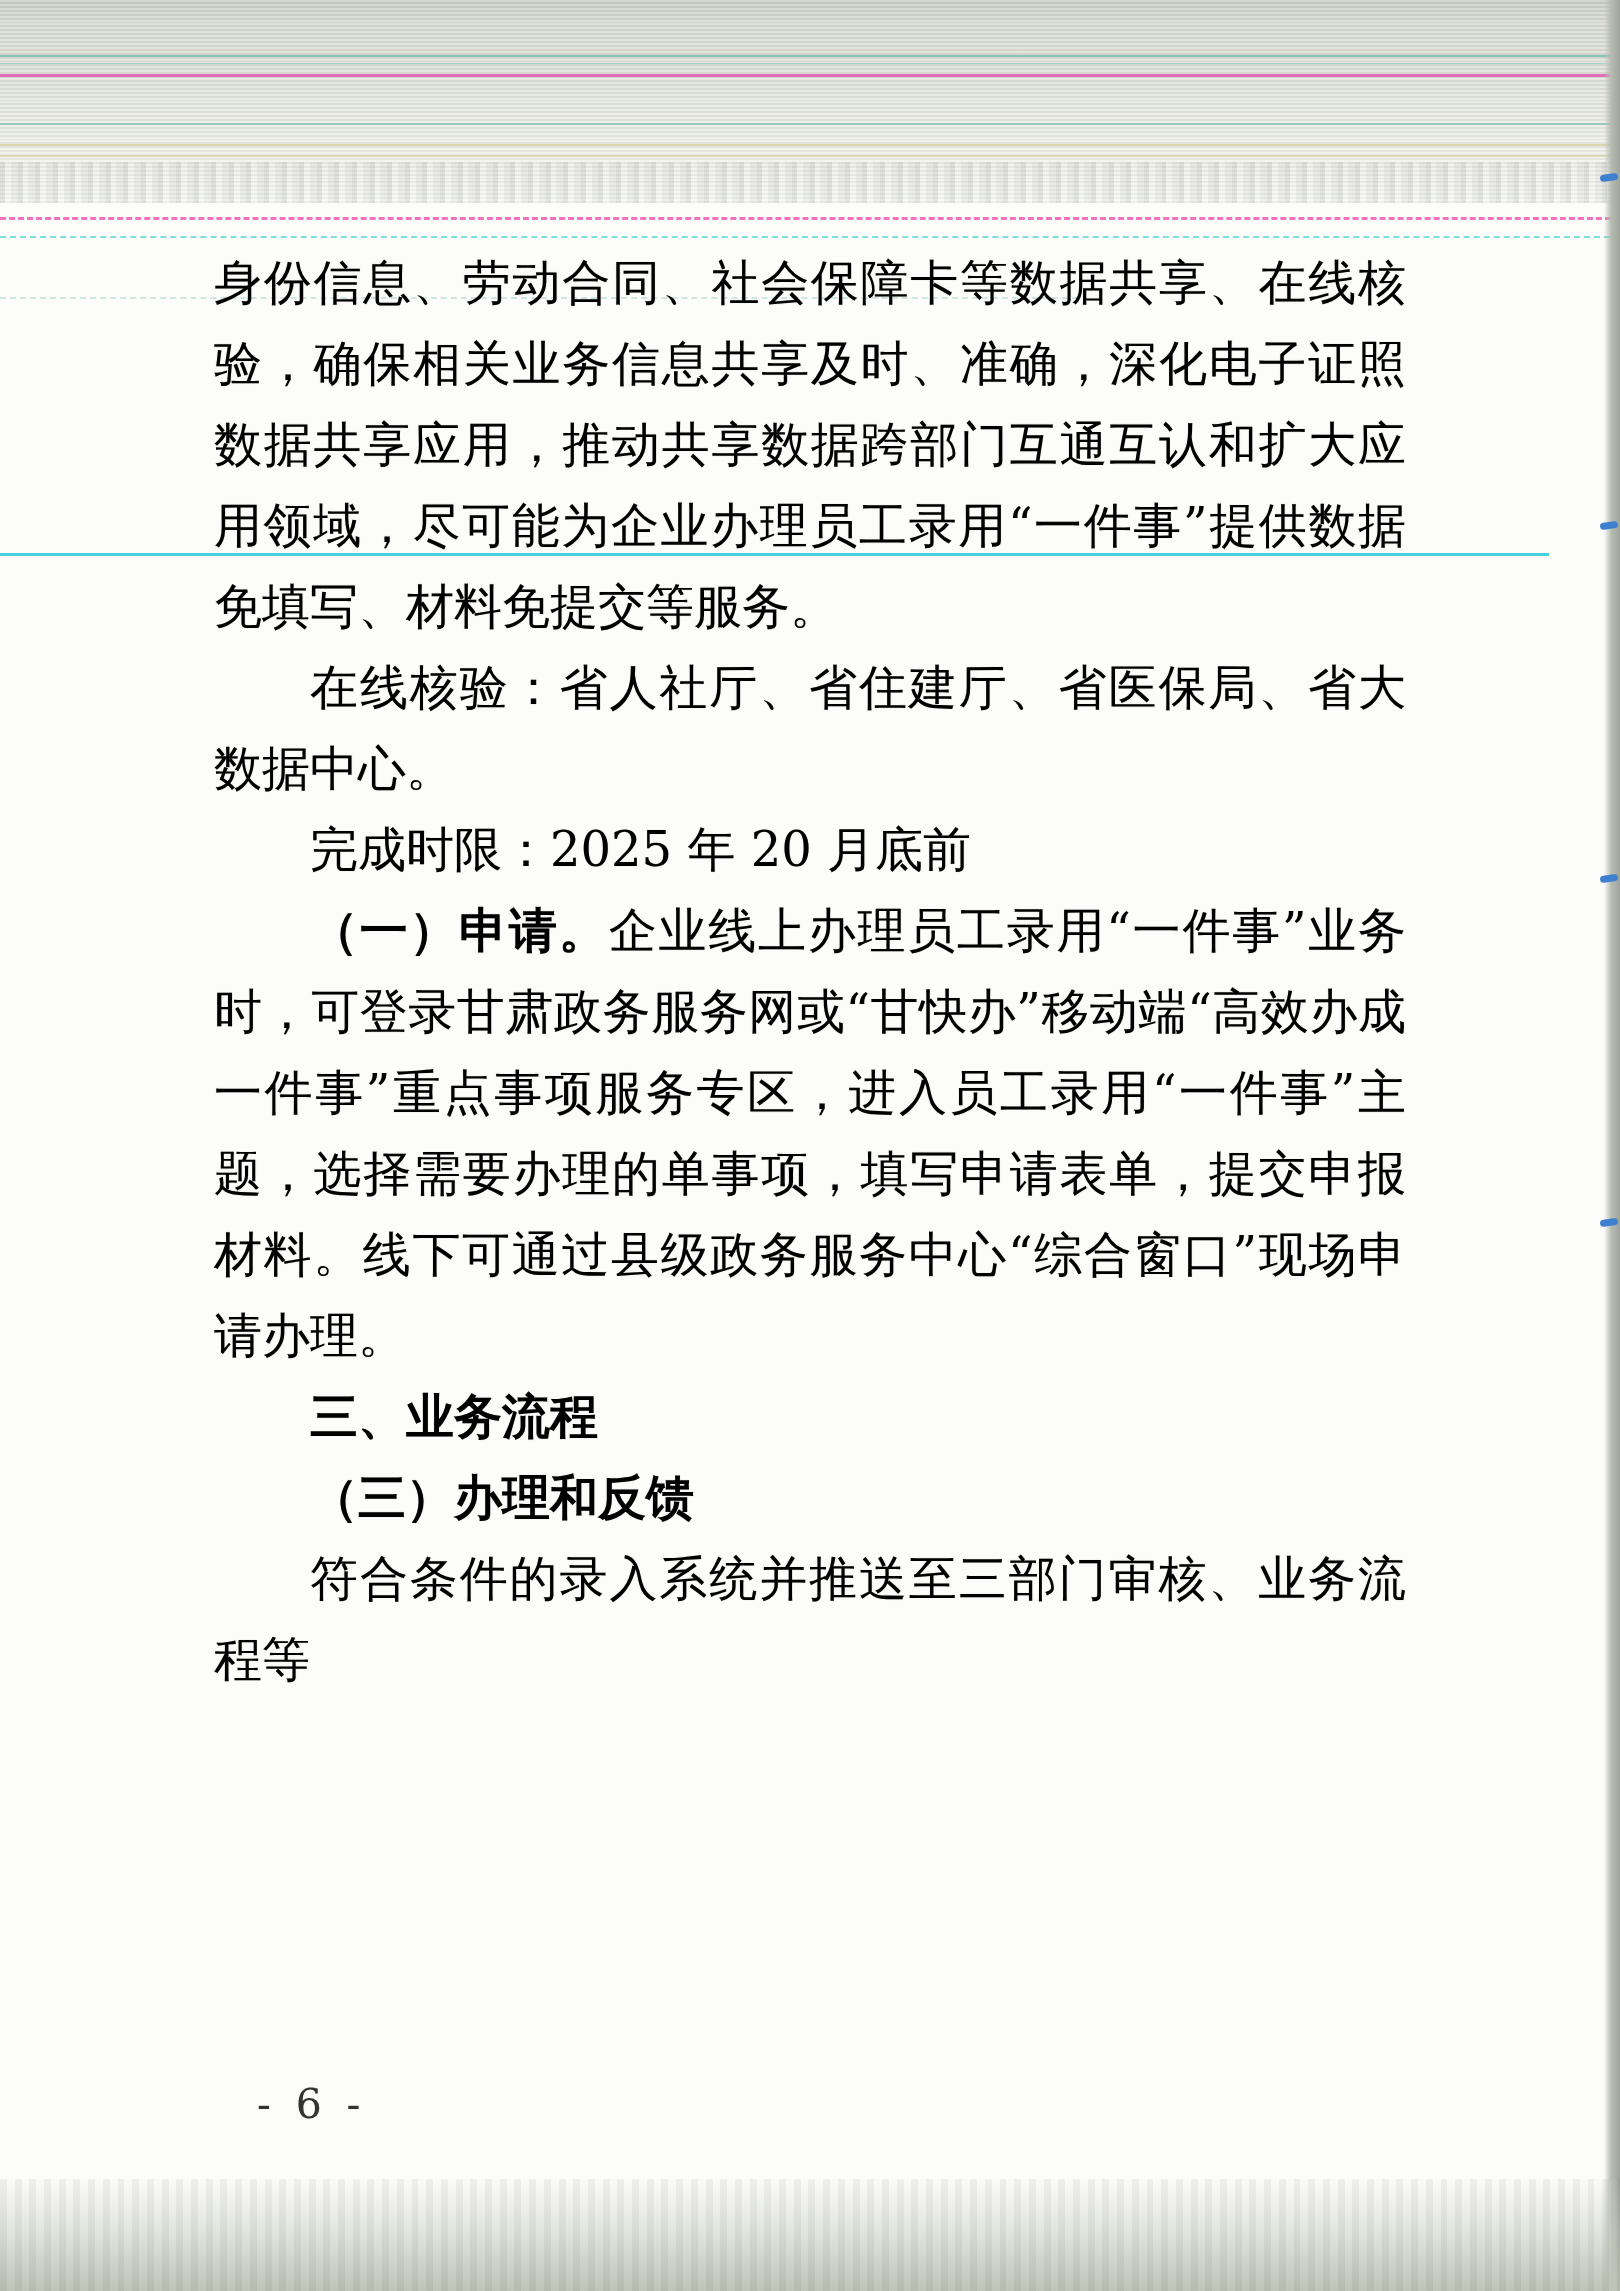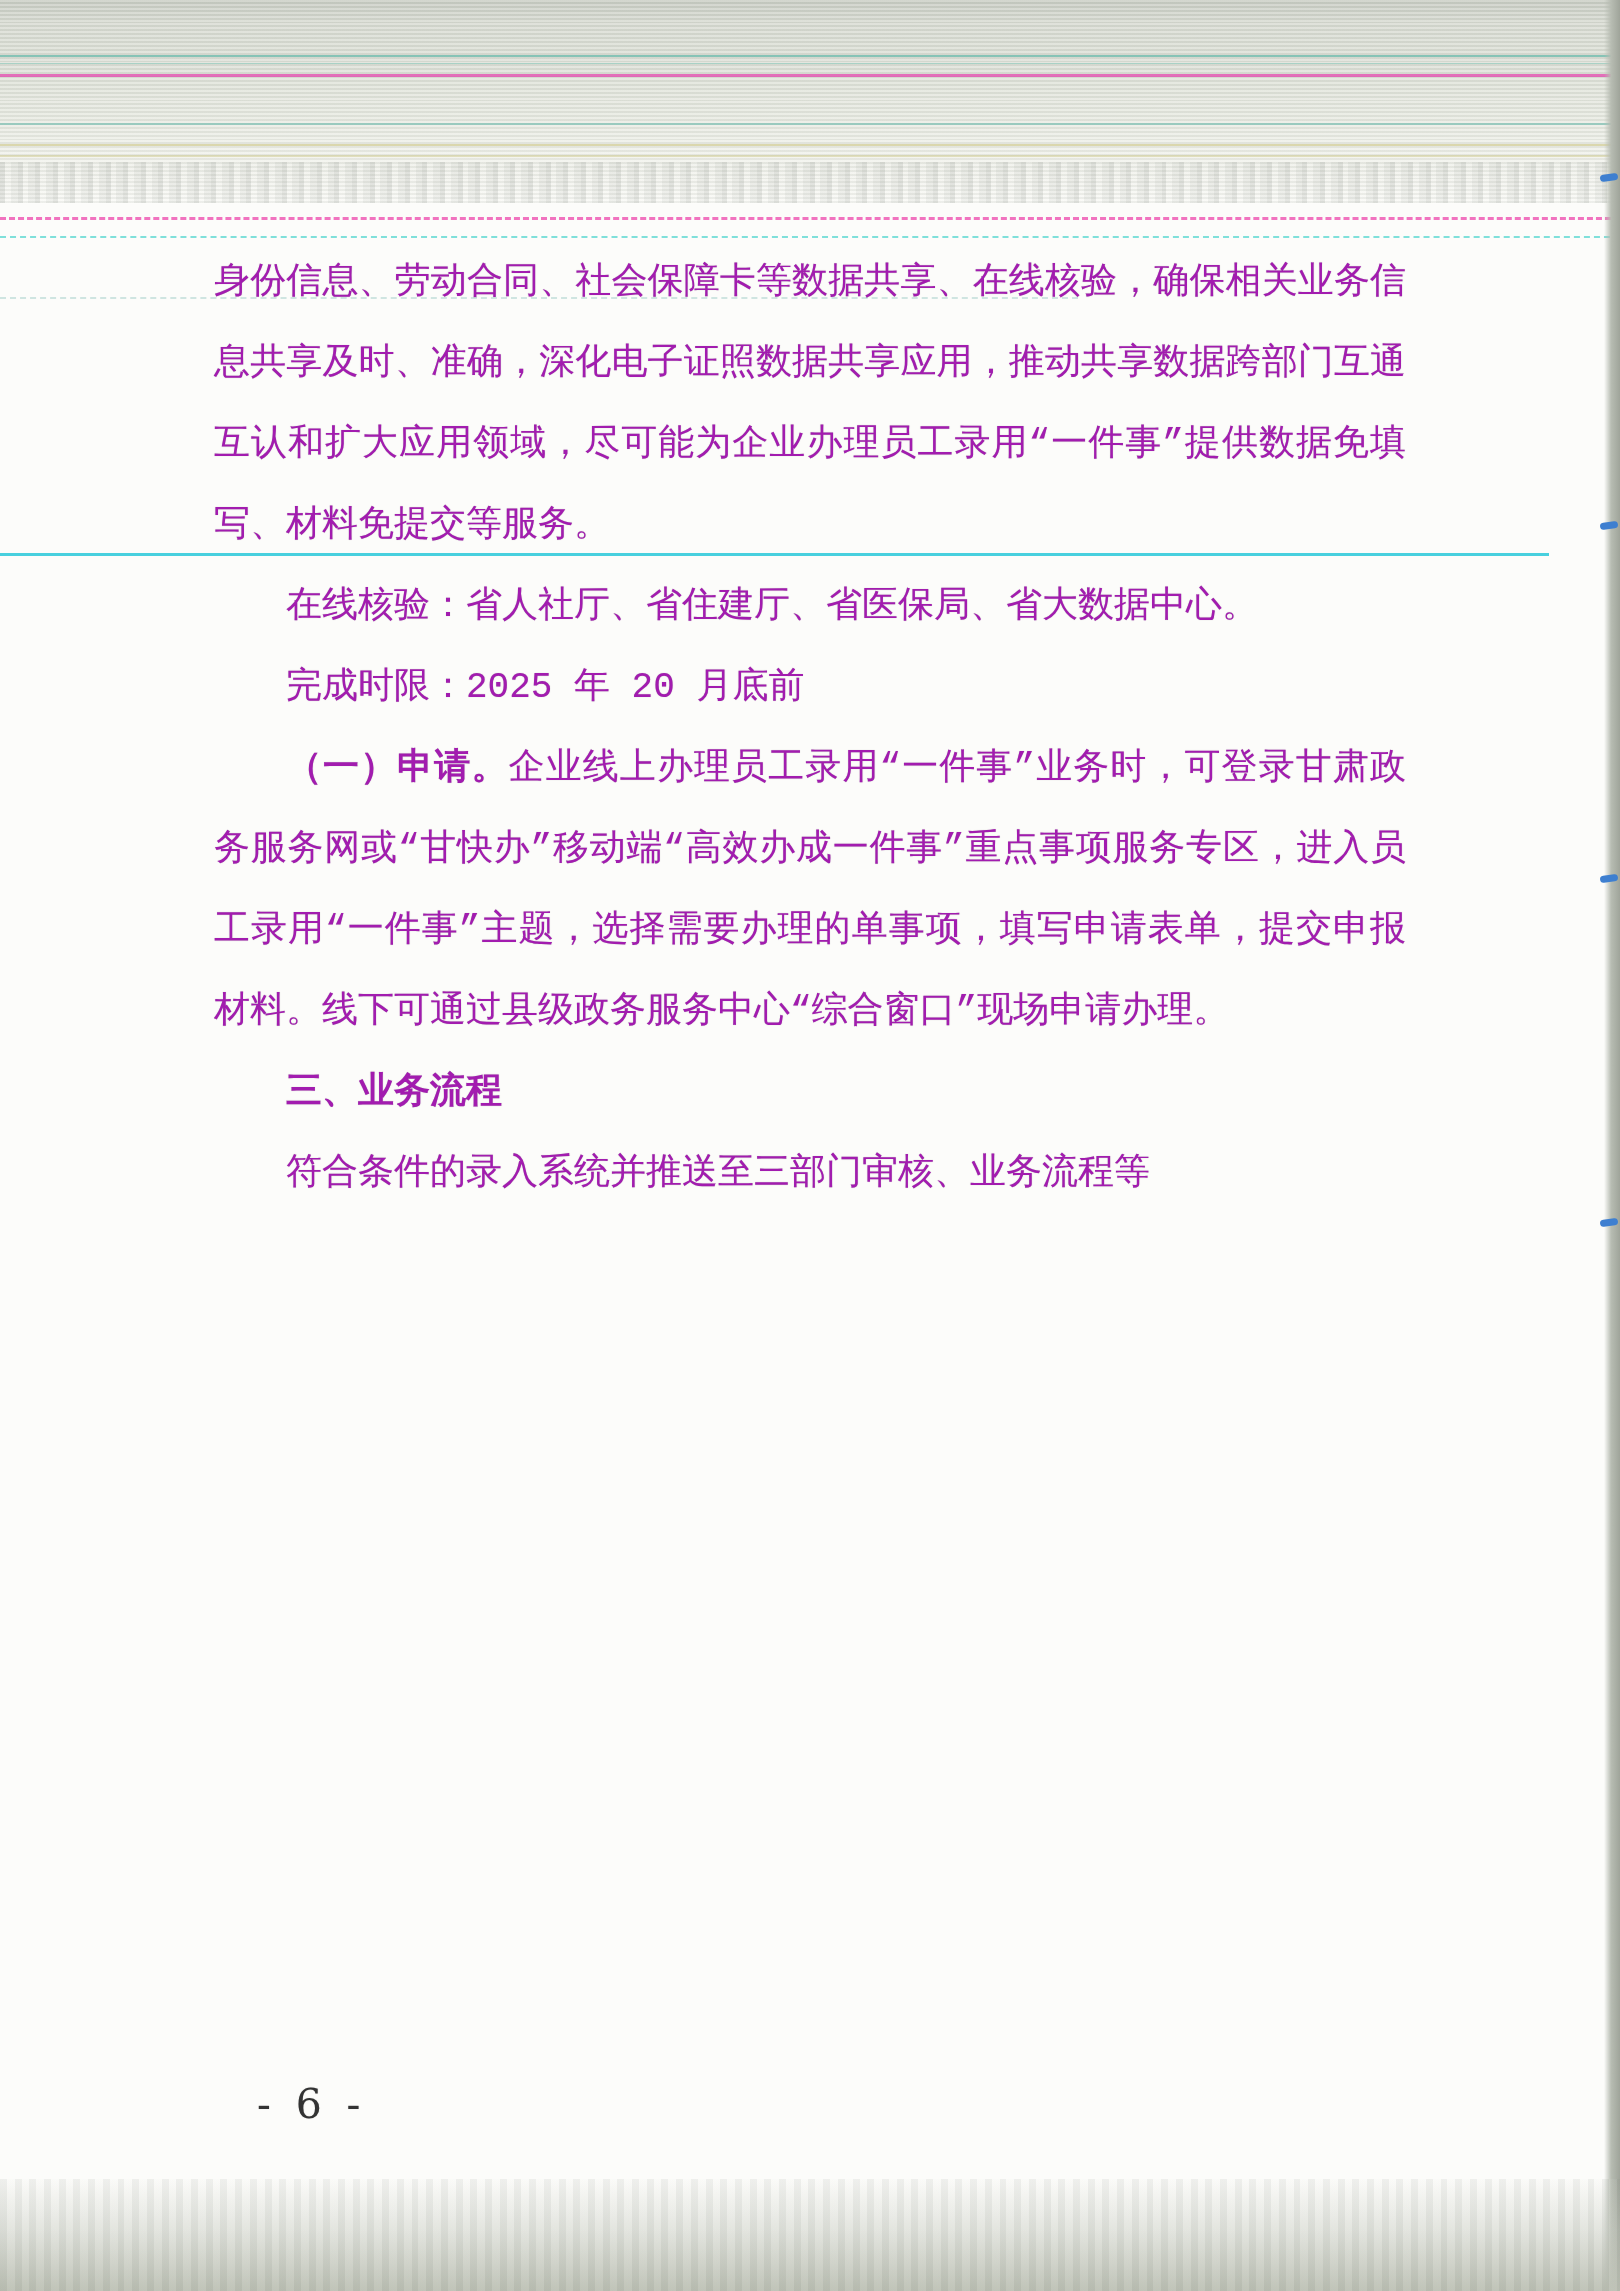--- a/index.html
+++ b/index.html
@@ -43,24 +43,23 @@
   
   .bottom-band{
     position:absolute;left:0;bottom:0;width:100%;height:113px;
     background:
       repeating-linear-gradient(90deg, rgba(120,128,118,.10) 0 6.9px, rgba(230,232,226,.08) 6.9px 14.7px),
       linear-gradient(180deg, rgba(200,204,194,0) 0%, rgba(196,200,190,.45) 45%, #bcc0b4 100%);
   }
   
   .body-text{
     position:absolute;left:214px;top:242px;width:1192px;
-    font-size:36px;line-height:81px;color:#a21caf;
+    font-size:48px;line-height:81px;color:#000000;
     text-align:justify;text-align-last:left;
     text-shadow:0 0 1px rgba(40,40,40,.30);
-    font-family:Liberation Mono, monospace;
   }
   .body-text p{margin:0;padding:0;}
   .indent{text-indent:2em;}
   .bold{font-weight:bold;}
   .page-number{
     position:absolute;left:257px;top:2080px;
     font-size:41px;color:#333;letter-spacing:5.9px;
     text-shadow:0 0 1px rgba(40,40,40,.30);
   }
 </style>
@@ -87,19 +86,20 @@
   <div class="speck speck3"></div>
   <div class="speck speck4"></div>
   <div class="bottom-band"></div>
 
   <div class="body-text">
     <p>身份信息、劳动合同、社会保障卡等数据共享、在线核验，确保相关业务信息共享及时、准确，深化电子证照数据共享应用，推动共享数据跨部门互通互认和扩大应用领域，尽可能为企业办理员工录用“一件事”提供数据免填写、材料免提交等服务。</p>
     <p class="indent">在线核验：省人社厅、省住建厅、省医保局、省大数据中心。</p>
     <p class="indent">完成时限：2025 年 20 月底前</p>
     <p class="indent"><span class="bold">（一）申请。</span><span>企业线上办理员工录用“一件事”业务时，可登录甘肃政务服务网或“甘快办”移动端“高效办成一件事”重点事项服务专区，进入员工录用“一件事”主题，选择需要办理的单事项，填写申请表单，提交申报材料。线下可通过县级政务服务中心“综合窗口”现场申请办理。</span></p>
     <p class="indent bold">三、业务流程</p>
+    <p class="indent bold">（三）办理和反馈</p>
     <p class="indent">符合条件的录入系统并推送至三部门审核、业务流程等</p>
   </div>
 
   <div class="page-number">- 6 -</div>
 
 </div>
 
 
 </body></html>

